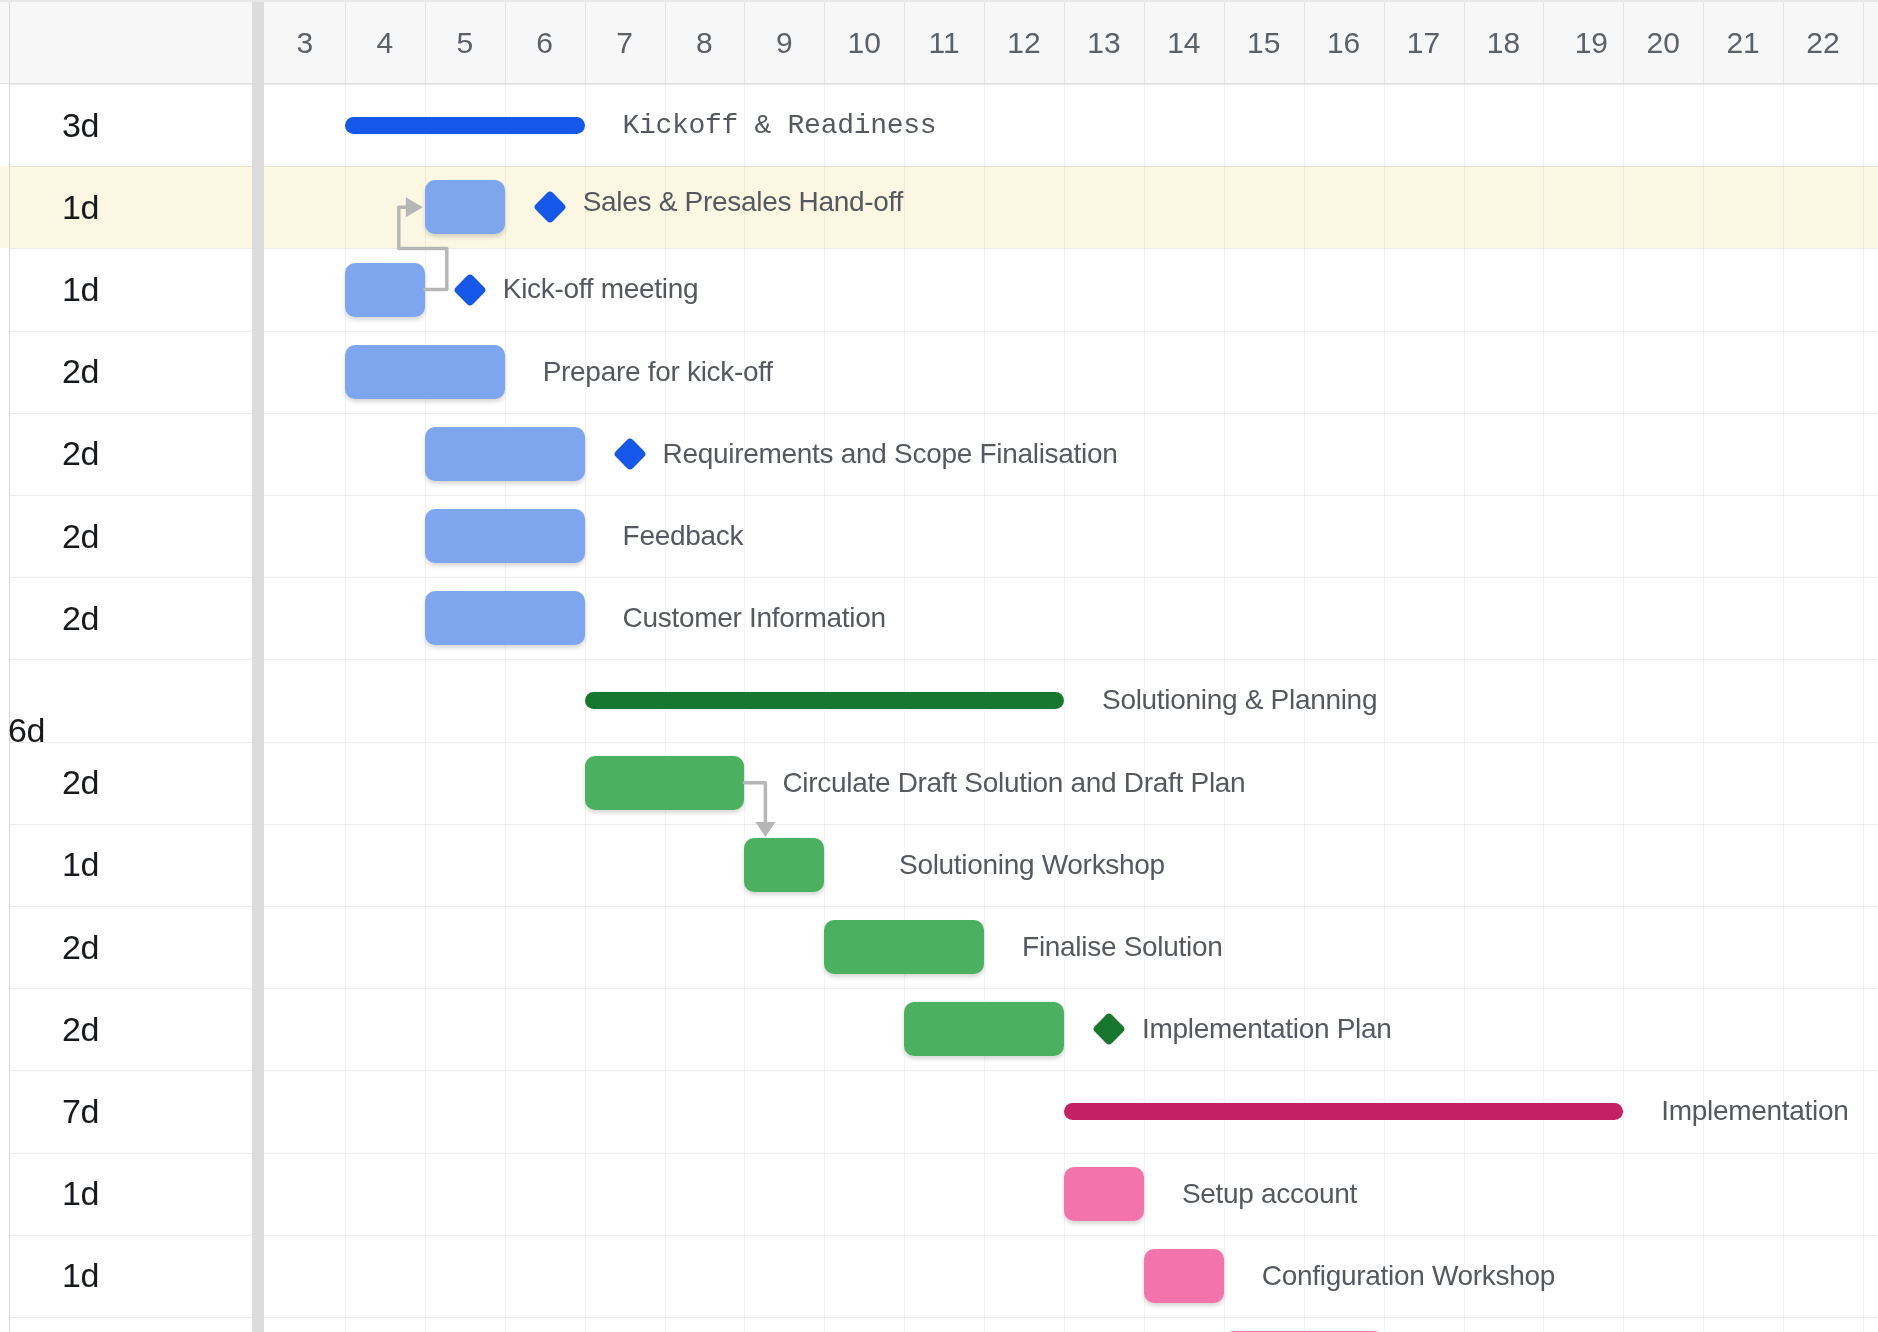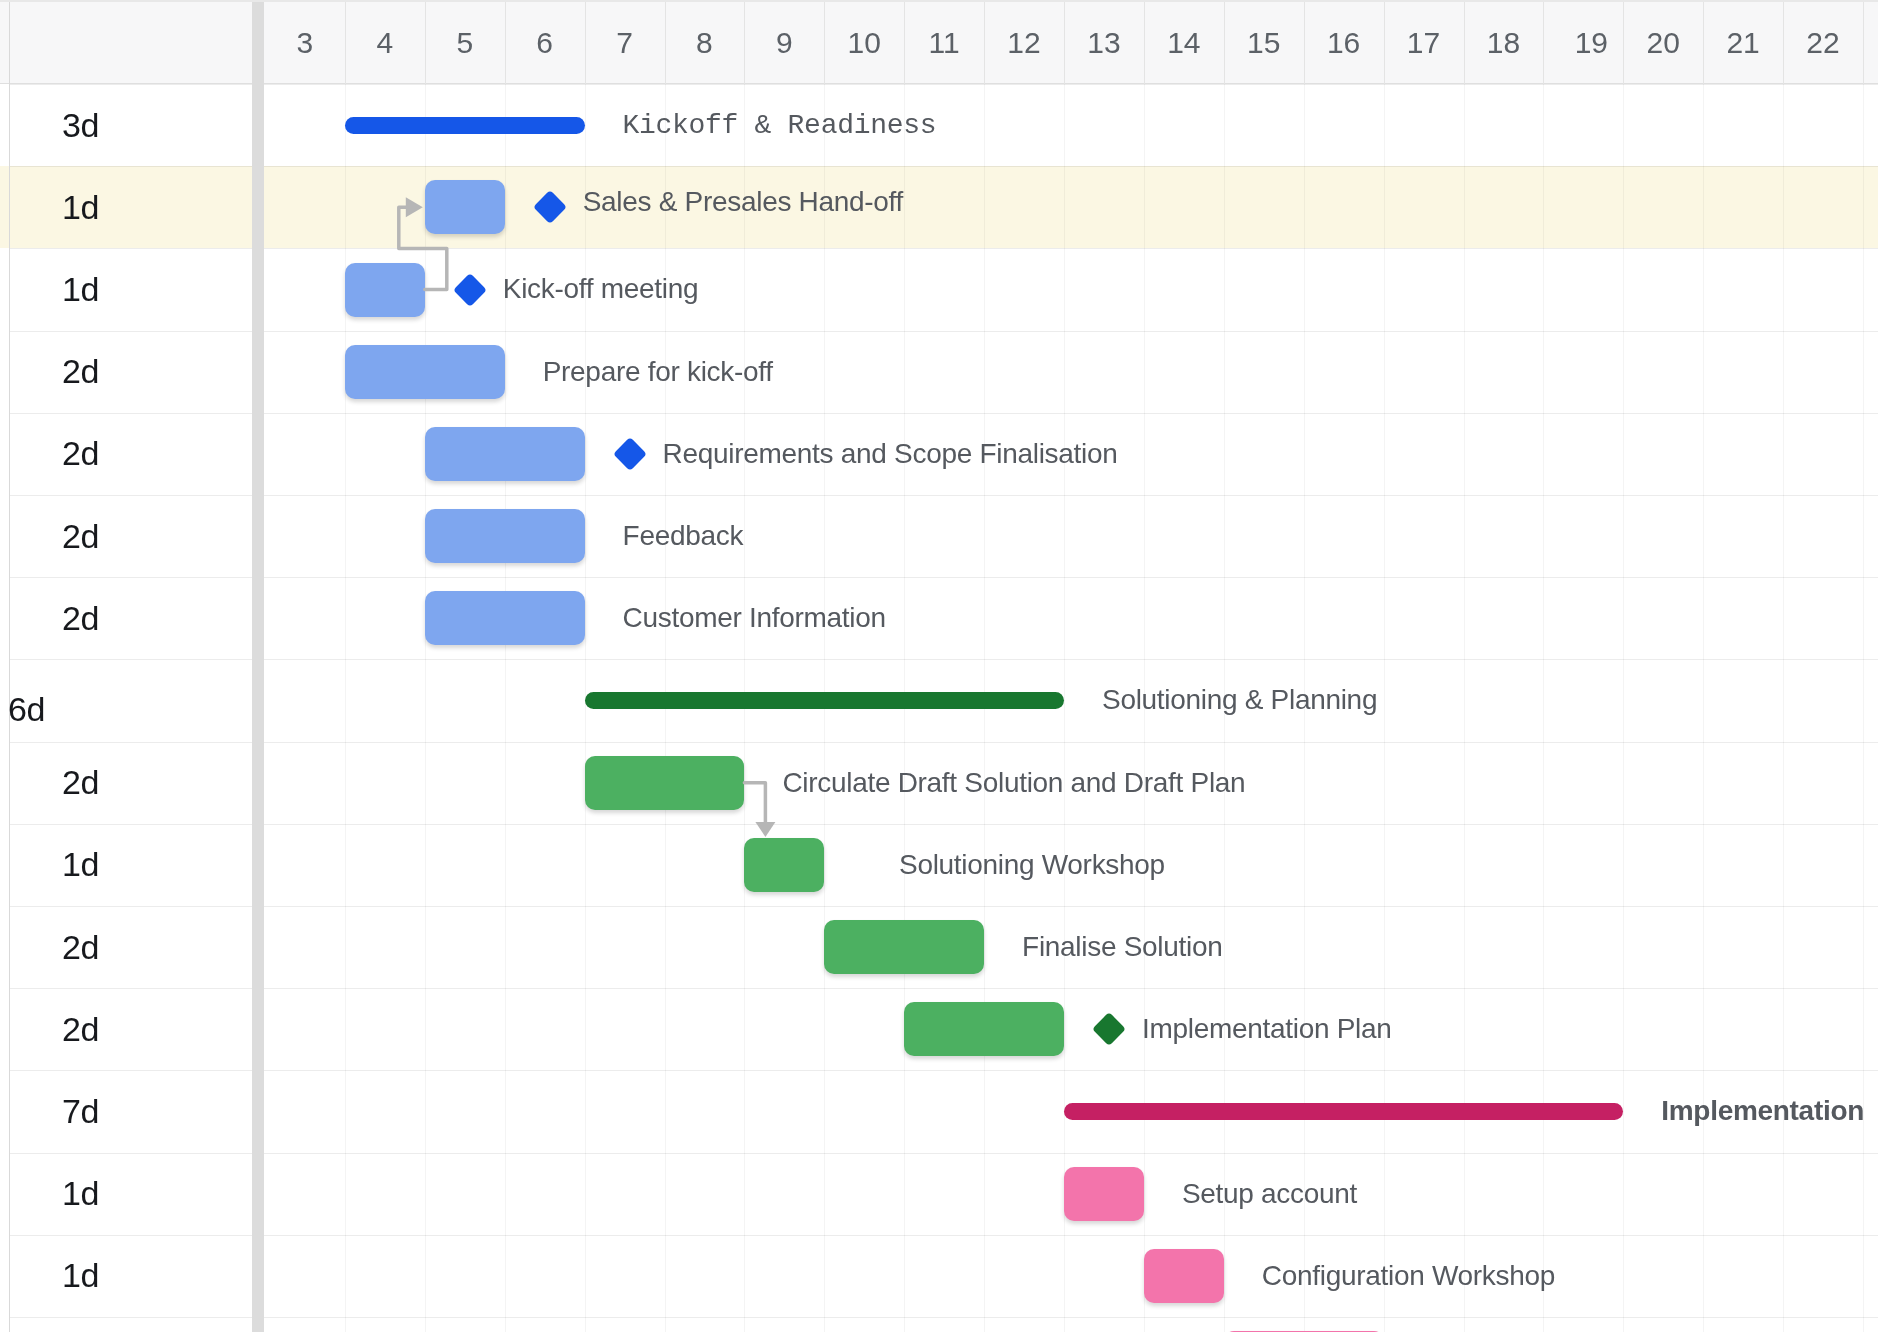--- a/index.html
+++ b/index.html
@@ -125,21 +125,21 @@
   <div id="gutter-line" class="abs"></div>
   <div id="vstrip" class="abs"></div>
   <div id="panel-layer">
       <div class="duration-cell abs" style="top: 82px; height: 82.2px;">3d</div>
       <div class="duration-cell abs" style="top: 164.2px; height: 82.2px;">1d</div>
       <div class="duration-cell abs" style="top: 246.4px; height: 82.2px;">1d</div>
       <div class="duration-cell abs" style="top: 328.6px; height: 82.2px;">2d</div>
       <div class="duration-cell abs" style="top: 410.8px; height: 82.2px;">2d</div>
       <div class="duration-cell abs" style="top: 493px; height: 82.2px;">2d</div>
       <div class="duration-cell abs" style="top: 575.2px; height: 82.2px;">2d</div>
-      <div class="duration-cell abs" style="top: 666px; height: 82.2px; padding-left: 8px;">6d</div>
+      <div class="duration-cell abs" style="top: 687px; height: 82.2px; padding-left: 8px;">6d</div>
       <div class="duration-cell abs" style="top: 739.6px; height: 82.2px;">2d</div>
       <div class="duration-cell abs" style="top: 821.8px; height: 82.2px;">1d</div>
       <div class="duration-cell abs" style="top: 904px; height: 82.2px;">2d</div>
       <div class="duration-cell abs" style="top: 986.2px; height: 82.2px;">2d</div>
       <div class="duration-cell abs" style="top: 1068.4px; height: 82.2px;">7d</div>
       <div class="duration-cell abs" style="top: 1150.6px; height: 82.2px;">1d</div>
       <div class="duration-cell abs" style="top: 1232.8px; height: 82.2px;">1d</div>
     </div>
   <div id="bars-layer">
       <div class="bar summary abs" style="left: 344.9px; top: 114.6px; width: 239.7px; background: rgb(21, 87, 232);"></div>
@@ -164,21 +164,21 @@
       <div class="bar task abs" style="left: 584.6px; top: 753.7px; width: 159.8px; background: rgb(76, 176, 97);"></div>
       <div class="task-label abs" style="left: 782.4px; top: 739.6px; height: 82.2px;">Circulate Draft Solution and Draft Plan</div>
       <div class="bar task abs" style="left: 744.4px; top: 835.9px; width: 79.9px; background: rgb(76, 176, 97);"></div>
       <div class="task-label abs" style="left: 899px; top: 821.8px; height: 82.2px;">Solutioning Workshop</div>
       <div class="bar task abs" style="left: 824.3px; top: 918.1px; width: 159.8px; background: rgb(76, 176, 97);"></div>
       <div class="task-label abs" style="left: 1022.1px; top: 904px; height: 82.2px;">Finalise Solution</div>
       <div class="bar task abs" style="left: 904.2px; top: 1000.3px; width: 159.8px; background: rgb(76, 176, 97);"></div>
       <div class="diamond abs" style="left: 1097px; top: 1015.3px; background: rgb(24, 119, 47);"></div>
       <div class="task-label abs" style="left: 1142px; top: 986.2px; height: 82.2px;">Implementation Plan</div>
       <div class="bar summary abs" style="left: 1064px; top: 1101px; width: 559.3px; background: rgb(197, 32, 99);"></div>
-      <div class="task-label abs" style="left: 1661.3px; top: 1068.4px; height: 82.2px; font-weight: bold;">Implementation</div>
+      <div class="task-label abs" style="left: 1661.3px; top: 1068.4px; height: 82.2px;">Implementation</div>
       <div class="bar task abs" style="left: 1064px; top: 1164.7px; width: 79.9px; background: rgb(243, 116, 171);"></div>
       <div class="task-label abs" style="left: 1181.9px; top: 1150.6px; height: 82.2px;">Setup account</div>
       <div class="bar task abs" style="left: 1143.9px; top: 1246.9px; width: 79.9px; background: rgb(243, 116, 171);"></div>
       <div class="task-label abs" style="left: 1261.8px; top: 1232.8px; height: 82.2px;">Configuration Workshop</div>
       <div class="bar task abs" style="left: 1223.8px; top: 1329.1px; width: 159.8px; background: rgb(243, 116, 171);"></div>
     </div>
   <svg id="arrows" class="abs" width="1878" height="1332" viewBox="0 0 1878 1332">
       <polyline points="424.8,287.5 446.8,287.5 446.8,246.4 398.8,246.4 398.8,205.3 408.8,205.3" fill="none" stroke="#b6b6b6" stroke-width="3.5" stroke-linejoin="round" stroke-linecap="round"></polyline>
       <polygon points="422.8,205.3 405.8,195.3 405.8,215.3" fill="#b6b6b6"></polygon>
       <polyline points="744.4,780.7 765.4,780.7 765.4,823.9" fill="none" stroke="#b6b6b6" stroke-width="3.5" stroke-linejoin="round" stroke-linecap="round"></polyline>

